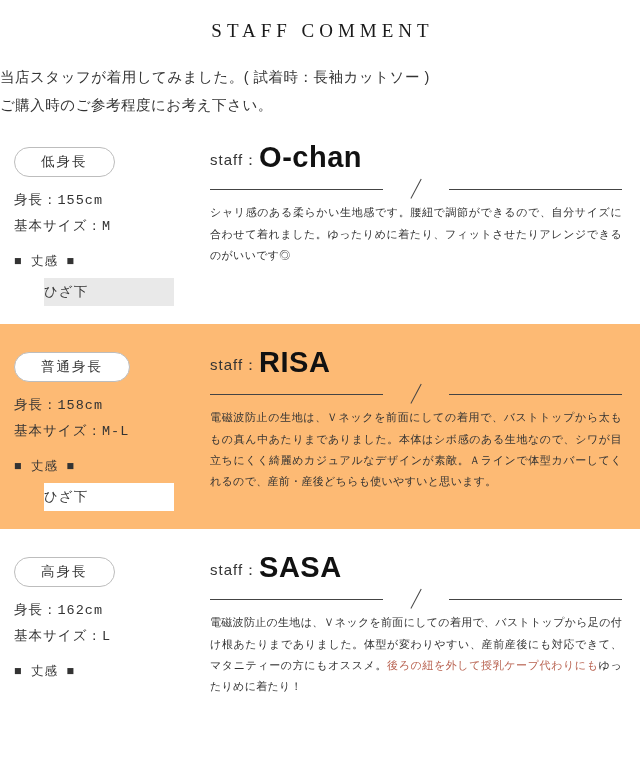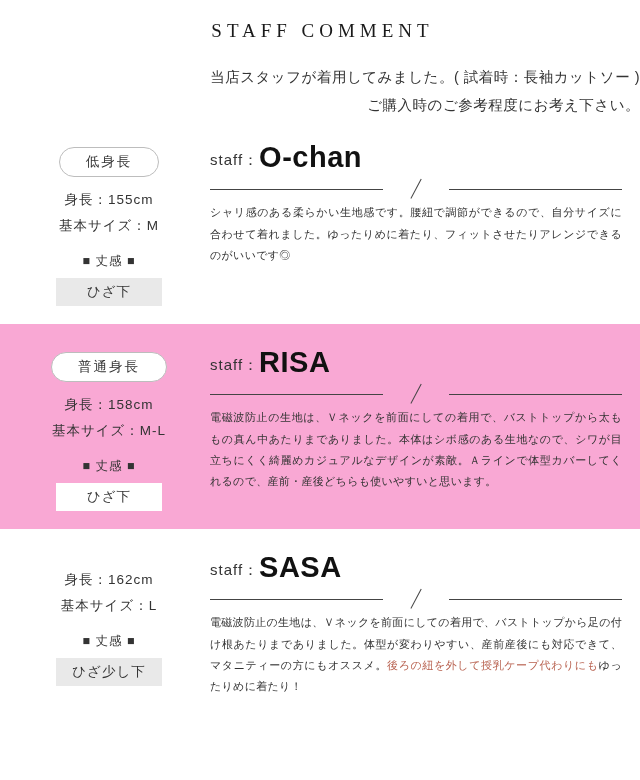--- a/index.html
+++ b/index.html
@@ -23,40 +23,40 @@
   .title {
     text-align: center;
     font-family: "Liberation Serif", serif;
     font-size: 19px;
     letter-spacing: 5px;
     color: #1a1a1a;
     padding-top: 20px;
     padding-left: 5px;
   }
   .intro {
-    text-align: right;
+    text-align: left;
     font-size: 14.5px;
     color: #333;
     line-height: 1.9;
     margin-top: 22px;
   }
   .intro div { letter-spacing: 0.5px; }
 
   .staff-block {
     display: flex;
     padding: 22px 14px 18px 14px;
     align-items: flex-start;
   }
-  .staff-block.shaded { background: #f9a8d4; }
+  .staff-block.shaded { background: #fdba74; }
 
   .left-col {
     width: 190px;
     flex: 0 0 190px;
-    text-align: center;
     padding-top: 6px;
+    font-family: Liberation Mono, monospace;
   }
   .height-badge {
     display: inline-block;
     border: 1px solid #bdbdbd;
     border-radius: 16px;
     background: #fff;
     font-size: 13.5px;
     color: #333;
     padding: 5px 26px;
     letter-spacing: 2px;
@@ -73,21 +73,21 @@
     color: #333;
     margin-top: 18px;
     letter-spacing: 1px;
   }
   .length-value {
     background: #e9e9e9;
     font-size: 13.5px;
     color: #333;
     padding: 5px 0;
     margin: 8px auto 0 auto;
-    width: 106px;
+    width: 130px;
     letter-spacing: 1px;
   }
   .shaded .length-value { background: #fff; }
 
   .right-col {
     flex: 1 1 auto;
     padding-left: 6px;
     padding-right: 4px;
   }
   .staff-name {
@@ -188,24 +188,24 @@
         <span class="line l"></span>
         <span class="slash"></span>
         <span class="line r"></span>
       </div>
       <div class="comment">電磁波防止の生地は、Ｖネックを前面にしての着用で、バストトップから太ももの真ん中あたりまでありました。本体はシボ感のある生地なので、シワが目立ちにくく綺麗めカジュアルなデザインが素敵。Ａラインで体型カバーしてくれるので、産前・産後どちらも使いやすいと思います。</div>
     </div>
   </div>
 
   <div class="staff-block">
     <div class="left-col">
+      <div class="height-badge">高身長</div>
       <div class="spec">身長：162cm</div>
       <div class="spec second">基本サイズ：L</div>
       <div class="length-label">■ 丈感 ■</div>
-      <div class="length-value">ひざ少し下</div>
     </div>
     <div class="right-col">
       <div class="staff-name">
         <span class="pre">staff：</span><span class="nm">SASA</span>
       </div>
       <div class="divider">
         <span class="line l"></span>
         <span class="slash"></span>
         <span class="line r"></span>
       </div>

